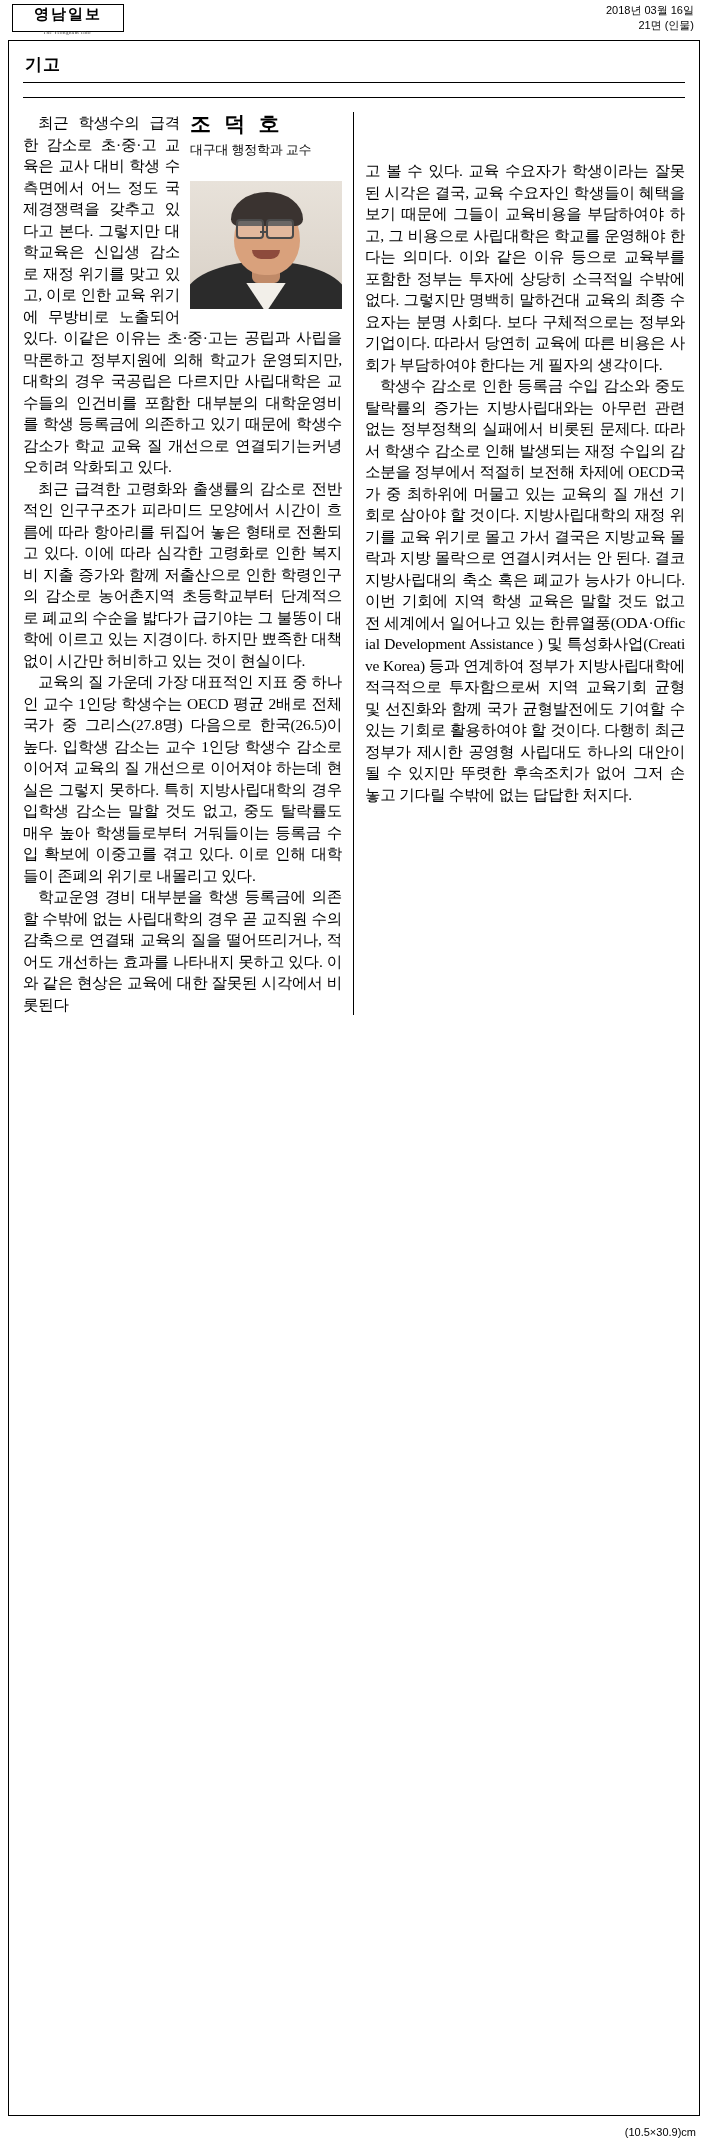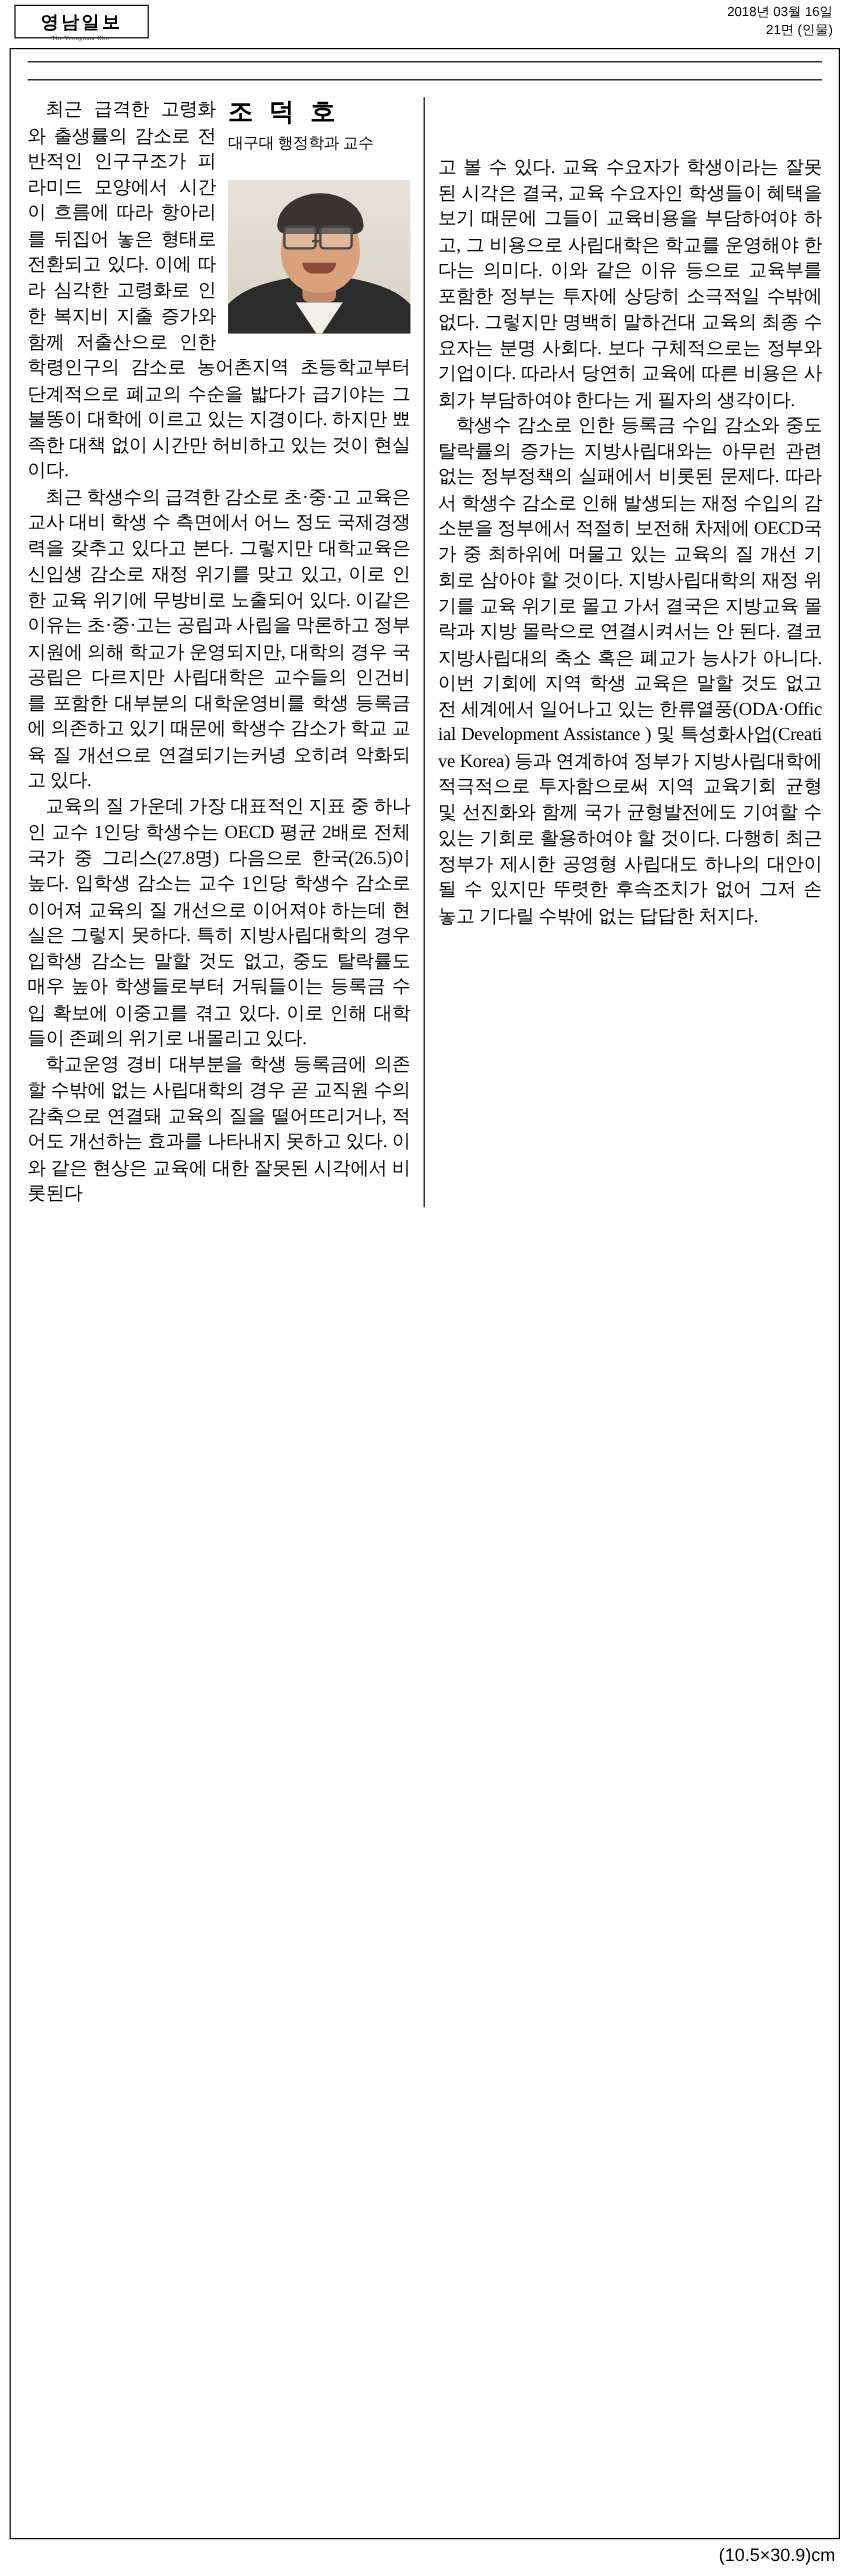--- a/index.html
+++ b/index.html
@@ -30,21 +30,21 @@
   }
   .logo-box {
     position: absolute;
     left: 12px;
     top: 4px;
     width: 110px;
     height: 26px;
     border: 1px solid #000;
     background: #fff;
     display: flex;
-    align-items: center;
+    align-items: flex-start;
     justify-content: center;
   }
   .logo-main {
     font-family: "Liberation Serif", serif;
     font-weight: bold;
     font-size: 15px;
     letter-spacing: 2px;
     color: #000;
   }
   .logo-sub {
@@ -242,21 +242,21 @@
     height: 9px;
     background: #8d4a3c;
     border-radius: 0 0 14px 14px;
   }
 
   
   .footer {
     position: absolute;
     right: 12px;
     bottom: 4px;
-    font-size: 15px;
+    font-size: 11px;
     font-family: "Liberation Sans", sans-serif;
   }
 </style>
 </head>
 <body>
 
 <div class="page">
 
   <div class="masthead">
     <div class="logo-box">
@@ -264,20 +264,21 @@
     </div>
     <div class="logo-sub">The Yeongnam Ilbo</div>
     <div class="dateline">
       <div>2018년 03월 16일</div>
       <div>21면 (인물)</div>
     </div>
   </div>
 
   <div class="frame">
 
+    <div class="kicker">기고</div>
     <div class="rule"></div>
 
     <div class="rule2"></div>
 
     <div class="cols">
 
       <div class="col left">
 
         <div class="byline-wrap">
           <div class="byline-name">조 덕 호</div>
@@ -290,22 +291,22 @@
             <div class="shirt"></div>
             <div class="face"></div>
             <div class="hair"></div>
             <div class="glass-l"></div>
             <div class="glass-r"></div>
             <div class="bridge"></div>
             <div class="mouth"></div>
           </div>
         </div>
 
+        <p>최근 학생수의 급격한 감소로 초·중·고 교육은 교사 대비 학생 수 측면에서 어느 정도 국제경쟁력을 갖추고 있다고 본다. 그렇지만 대학교육은 신입생 감소로 재정 위기를 맞고 있고, 이로 인한 교육 위기에 무방비로 노출되어 있다. 이같은 이유는 초·중·고는 공립과 사립을 막론하고 정부지원에 의해 학교가 운영되지만, 대학의 경우 국공립은 다르지만 사립대학은 교수들의 인건비를 포함한 대부분의 대학운영비를 학생 등록금에 의존하고 있기 때문에 학생수 감소가 학교 교육 질 개선으로 연결되기는커녕 오히려 악화되고 있다.</p>
         <p>최근 급격한 고령화와 출생률의 감소로 전반적인 인구구조가 피라미드 모양에서 시간이 흐름에 따라 항아리를 뒤집어 놓은 형태로 전환되고 있다. 이에 따라 심각한 고령화로 인한 복지비 지출 증가와 함께 저출산으로 인한 학령인구의 감소로 농어촌지역 초등학교부터 단계적으로 폐교의 수순을 밟다가 급기야는 그 불똥이 대학에 이르고 있는 지경이다. 하지만 뾰족한 대책 없이 시간만 허비하고 있는 것이 현실이다.</p>
-        <p>최근 학생수의 급격한 감소로 초·중·고 교육은 교사 대비 학생 수 측면에서 어느 정도 국제경쟁력을 갖추고 있다고 본다. 그렇지만 대학교육은 신입생 감소로 재정 위기를 맞고 있고, 이로 인한 교육 위기에 무방비로 노출되어 있다. 이같은 이유는 초·중·고는 공립과 사립을 막론하고 정부지원에 의해 학교가 운영되지만, 대학의 경우 국공립은 다르지만 사립대학은 교수들의 인건비를 포함한 대부분의 대학운영비를 학생 등록금에 의존하고 있기 때문에 학생수 감소가 학교 교육 질 개선으로 연결되기는커녕 오히려 악화되고 있다.</p>
         <p>교육의 질 가운데 가장 대표적인 지표 중 하나인 교수 1인당 학생수는 OECD 평균 2배로 전체 국가 중 그리스(27.8명) 다음으로 한국(26.5)이 높다. 입학생 감소는 교수 1인당 학생수 감소로 이어져 교육의 질 개선으로 이어져야 하는데 현실은 그렇지 못하다. 특히 지방사립대학의 경우 입학생 감소는 말할 것도 없고, 중도 탈락률도 매우 높아 학생들로부터 거둬들이는 등록금 수입 확보에 이중고를 겪고 있다. 이로 인해 대학들이 존폐의 위기로 내몰리고 있다.</p>
         <p>학교운영 경비 대부분을 학생 등록금에 의존할 수밖에 없는 사립대학의 경우 곧 교직원 수의 감축으로 연결돼 교육의 질을 떨어뜨리거나, 적어도 개선하는 효과를 나타내지 못하고 있다. 이와 같은 현상은 교육에 대한 잘못된 시각에서 비롯된다</p>
       </div>
 
       <div class="col right">
         <p class="noindent">고 볼 수 있다. 교육 수요자가 학생이라는 잘못된 시각은 결국, 교육 수요자인 학생들이 혜택을 보기 때문에 그들이 교육비용을 부담하여야 하고, 그 비용으로 사립대학은 학교를 운영해야 한다는 의미다. 이와 같은 이유 등으로 교육부를 포함한 정부는 투자에 상당히 소극적일 수밖에 없다. 그렇지만 명백히 말하건대 교육의 최종 수요자는 분명 사회다. 보다 구체적으로는 정부와 기업이다. 따라서 당연히 교육에 따른 비용은 사회가 부담하여야 한다는 게 필자의 생각이다.</p>
         <p>학생수 감소로 인한 등록금 수입 감소와 중도 탈락률의 증가는 지방사립대와는 아무런 관련 없는 정부정책의 실패에서 비롯된 문제다. 따라서 학생수 감소로 인해 발생되는 재정 수입의 감소분을 정부에서 적절히 보전해 차제에 OECD국가 중 최하위에 머물고 있는 교육의 질 개선 기회로 삼아야 할 것이다. 지방사립대학의 재정 위기를 교육 위기로 몰고 가서 결국은 지방교육 몰락과 지방 몰락으로 연결시켜서는 안 된다. 결코 지방사립대의 축소 혹은 폐교가 능사가 아니다. 이번 기회에 지역 학생 교육은 말할 것도 없고 전 세계에서 일어나고 있는 한류열풍(ODA·Official Development Assistance ) 및 특성화사업(Creative Korea) 등과 연계하여 정부가 지방사립대학에 적극적으로 투자함으로써 지역 교육기회 균형 및 선진화와 함께 국가 균형발전에도 기여할 수 있는 기회로 활용하여야 할 것이다. 다행히 최근 정부가 제시한 공영형 사립대도 하나의 대안이 될 수 있지만 뚜렷한 후속조치가 없어 그저 손 놓고 기다릴 수밖에 없는 답답한 처지다.</p>
       </div>
 
     </div>

